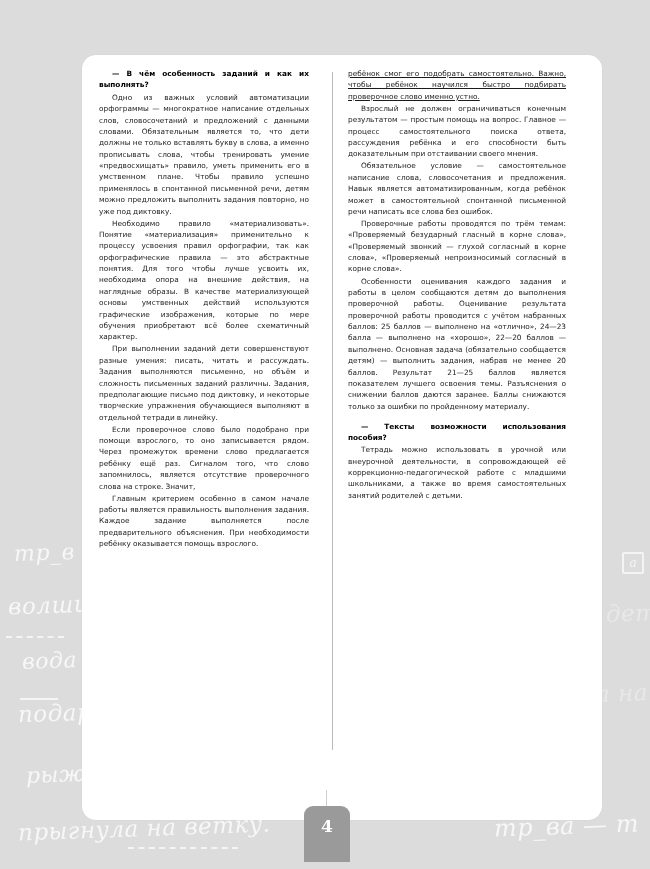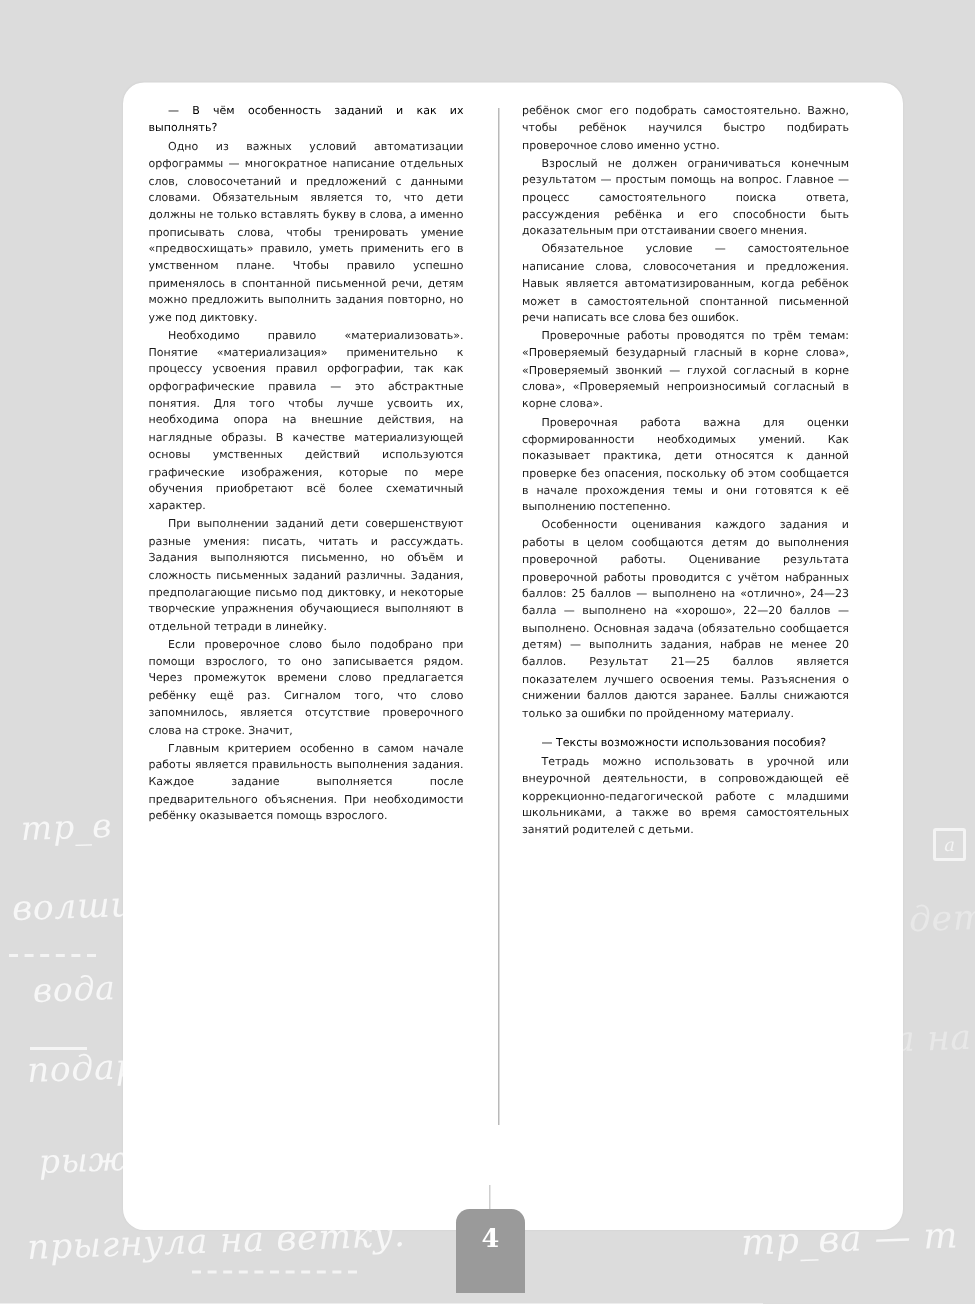--- a/index.html
+++ b/index.html
@@ -109,21 +109,21 @@
     text-align:justify;
     text-indent:13px;
     color:#1b1b1b;
     -webkit-hyphens:none;hyphens:none;
     word-spacing:-0.2px;
   }
   p.question{
     margin:8.5px 0 1px 0;
     font-size:7.35px;
     line-height:11.38px;
-    font-weight:normal;
+    font-weight:bold;
     text-align:justify;
     text-indent:13px;
     color:#000;
   }
   p.question:first-child{margin-top:0;}
   p.body-par + p.body-par{margin-top:0;}
 </style>
 </head>
 <body>
 
@@ -162,25 +162,24 @@
   <div class="col" id="col-left">
       <p class="question">— В чём особенность заданий и как их выполнять?</p>
       <p class="body-par">Одно из важных условий автоматизации орфограммы — многократное написание отдельных слов, словосочетаний и предложений с данными словами. Обязательным является то, что дети должны не только вставлять букву в слова, а именно прописывать слова, чтобы тренировать умение «предвосхищать» правило, уметь применить его в умственном плане. Чтобы правило успешно применялось в спонтанной письменной речи, детям можно предложить выполнить задания повторно, но уже под диктовку.</p>
       <p class="body-par">Необходимо правило «материализовать». Понятие «материализация» применительно к процессу усвоения правил орфографии, так как орфографические правила — это абстрактные понятия. Для того чтобы лучше усвоить их, необходима опора на внешние действия, на наглядные образы. В качестве материализующей основы умственных действий используются графические изображения, которые по мере обучения приобретают всё более схематичный характер.</p>
       <p class="body-par">При выполнении заданий дети совершенствуют разные умения: писать, читать и рассуждать. Задания выполняются письменно, но объём и сложность письменных заданий различны. Задания, предполагающие письмо под диктовку, и некоторые творческие упражнения обучающиеся выполняют в отдельной тетради в линейку.</p>
       <p class="body-par">Если проверочное слово было подобрано при помощи взрослого, то оно записывается рядом. Через промежуток времени слово предлагается ребёнку ещё раз. Сигналом того, что слово запомнилось, является отсутствие проверочного слова на строке. Значит,</p>
       <p class="body-par">Главным критерием особенно в самом начале работы является правильность выполнения задания. Каждое задание выполняется после предварительного объяснения. При необходимости ребёнку оказывается помощь взрослого.</p>
     </div>
   <div id="col-divider"></div>
   <div class="col" id="col-right">
-      <p class="body-par" style="text-indent: 0px;">ребёнок смог его подобрать самостоятельно. Важно, чтобы ребёнок научился быстро подбирать проверочное слово именно устно.</p>
+      <p class="body-par" style="text-indent: 0px; text-decoration: underline;">ребёнок смог его подобрать самостоятельно. Важно, чтобы ребёнок научился быстро подбирать проверочное слово именно устно.</p>
       <p class="body-par">Взрослый не должен ограничиваться конечным результатом — простым помощь на вопрос. Главное — процесс самостоятельного поиска ответа, рассуждения ребёнка и его способности быть доказательным при отстаивании своего мнения.</p>
       <p class="body-par">Обязательное условие — самостоятельное написание слова, словосочетания и предложения. Навык является автоматизированным, когда ребёнок может в самостоятельной спонтанной письменной речи написать все слова без ошибок.</p>
       <p class="body-par">Проверочные работы проводятся по трём темам: «Проверяемый безударный гласный в корне слова», «Проверяемый звонкий — глухой согласный в корне слова», «Проверяемый непроизносимый согласный в корне слова».</p>
-      <p class="body-par">Проверочная работа важна для оценки сформированности необходимых умений. Как показывает практика, дети относятся к данной проверке без опасения, поскольку об этом сообщается в начале прохождения темы и они готовятся к её выполнению постепенно.</p>
       <p class="body-par">Особенности оценивания каждого задания и работы в целом сообщаются детям до выполнения проверочной работы. Оценивание результата проверочной работы проводится с учётом набранных баллов: 25 баллов — выполнено на «отлично», 24—23 балла — выполнено на «хорошо», 22—20 баллов — выполнено. Основная задача (обязательно сообщается детям) — выполнить задания, набрав не менее 20 баллов. Результат 21—25 баллов является показателем лучшего освоения темы. Разъяснения о снижении баллов даются заранее. Баллы снижаются только за ошибки по пройденному материалу.</p>
       <p class="question">— Тексты возможности использования пособия?</p>
       <p class="body-par">Тетрадь можно использовать в урочной или внеурочной деятельности, в сопровождающей её коррекционно-педагогической работе с младшими школьниками, а также во время самостоятельных занятий родителей с детьми.</p>
     </div>
 </div>
 
 <div id="tab-stem"></div>
 <div id="page-number-tab">4</div>
 
 </body></html>

